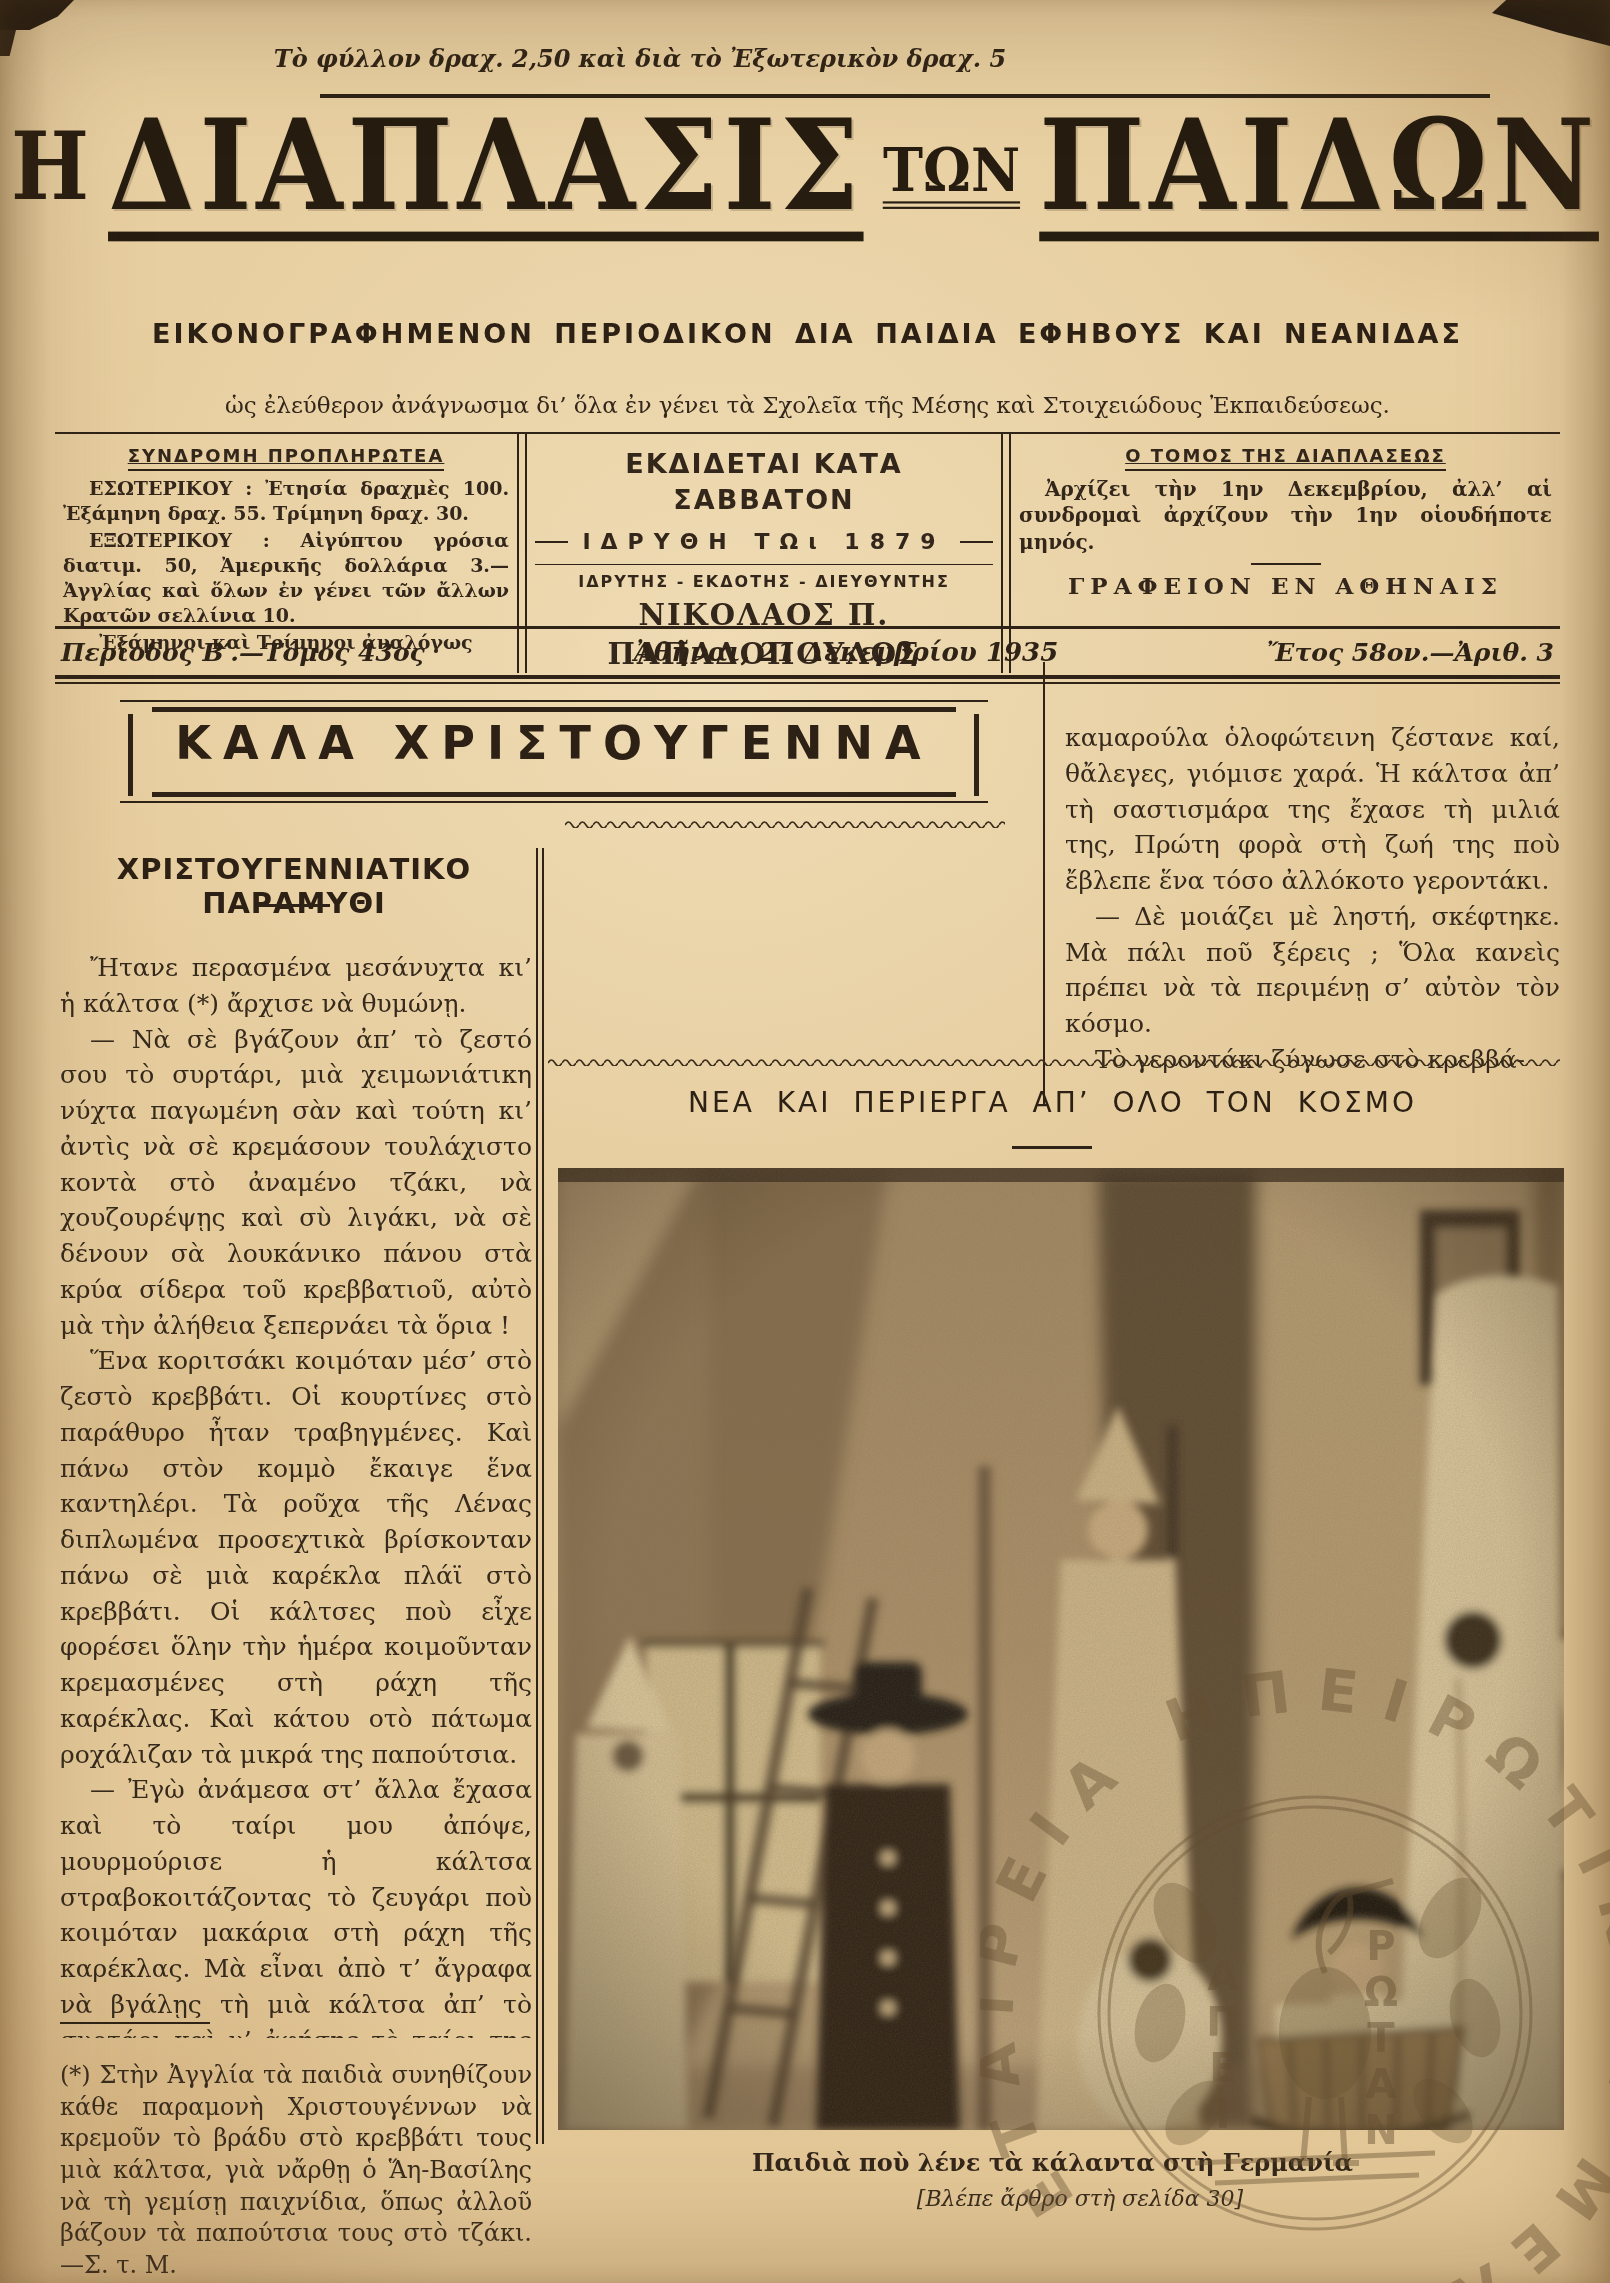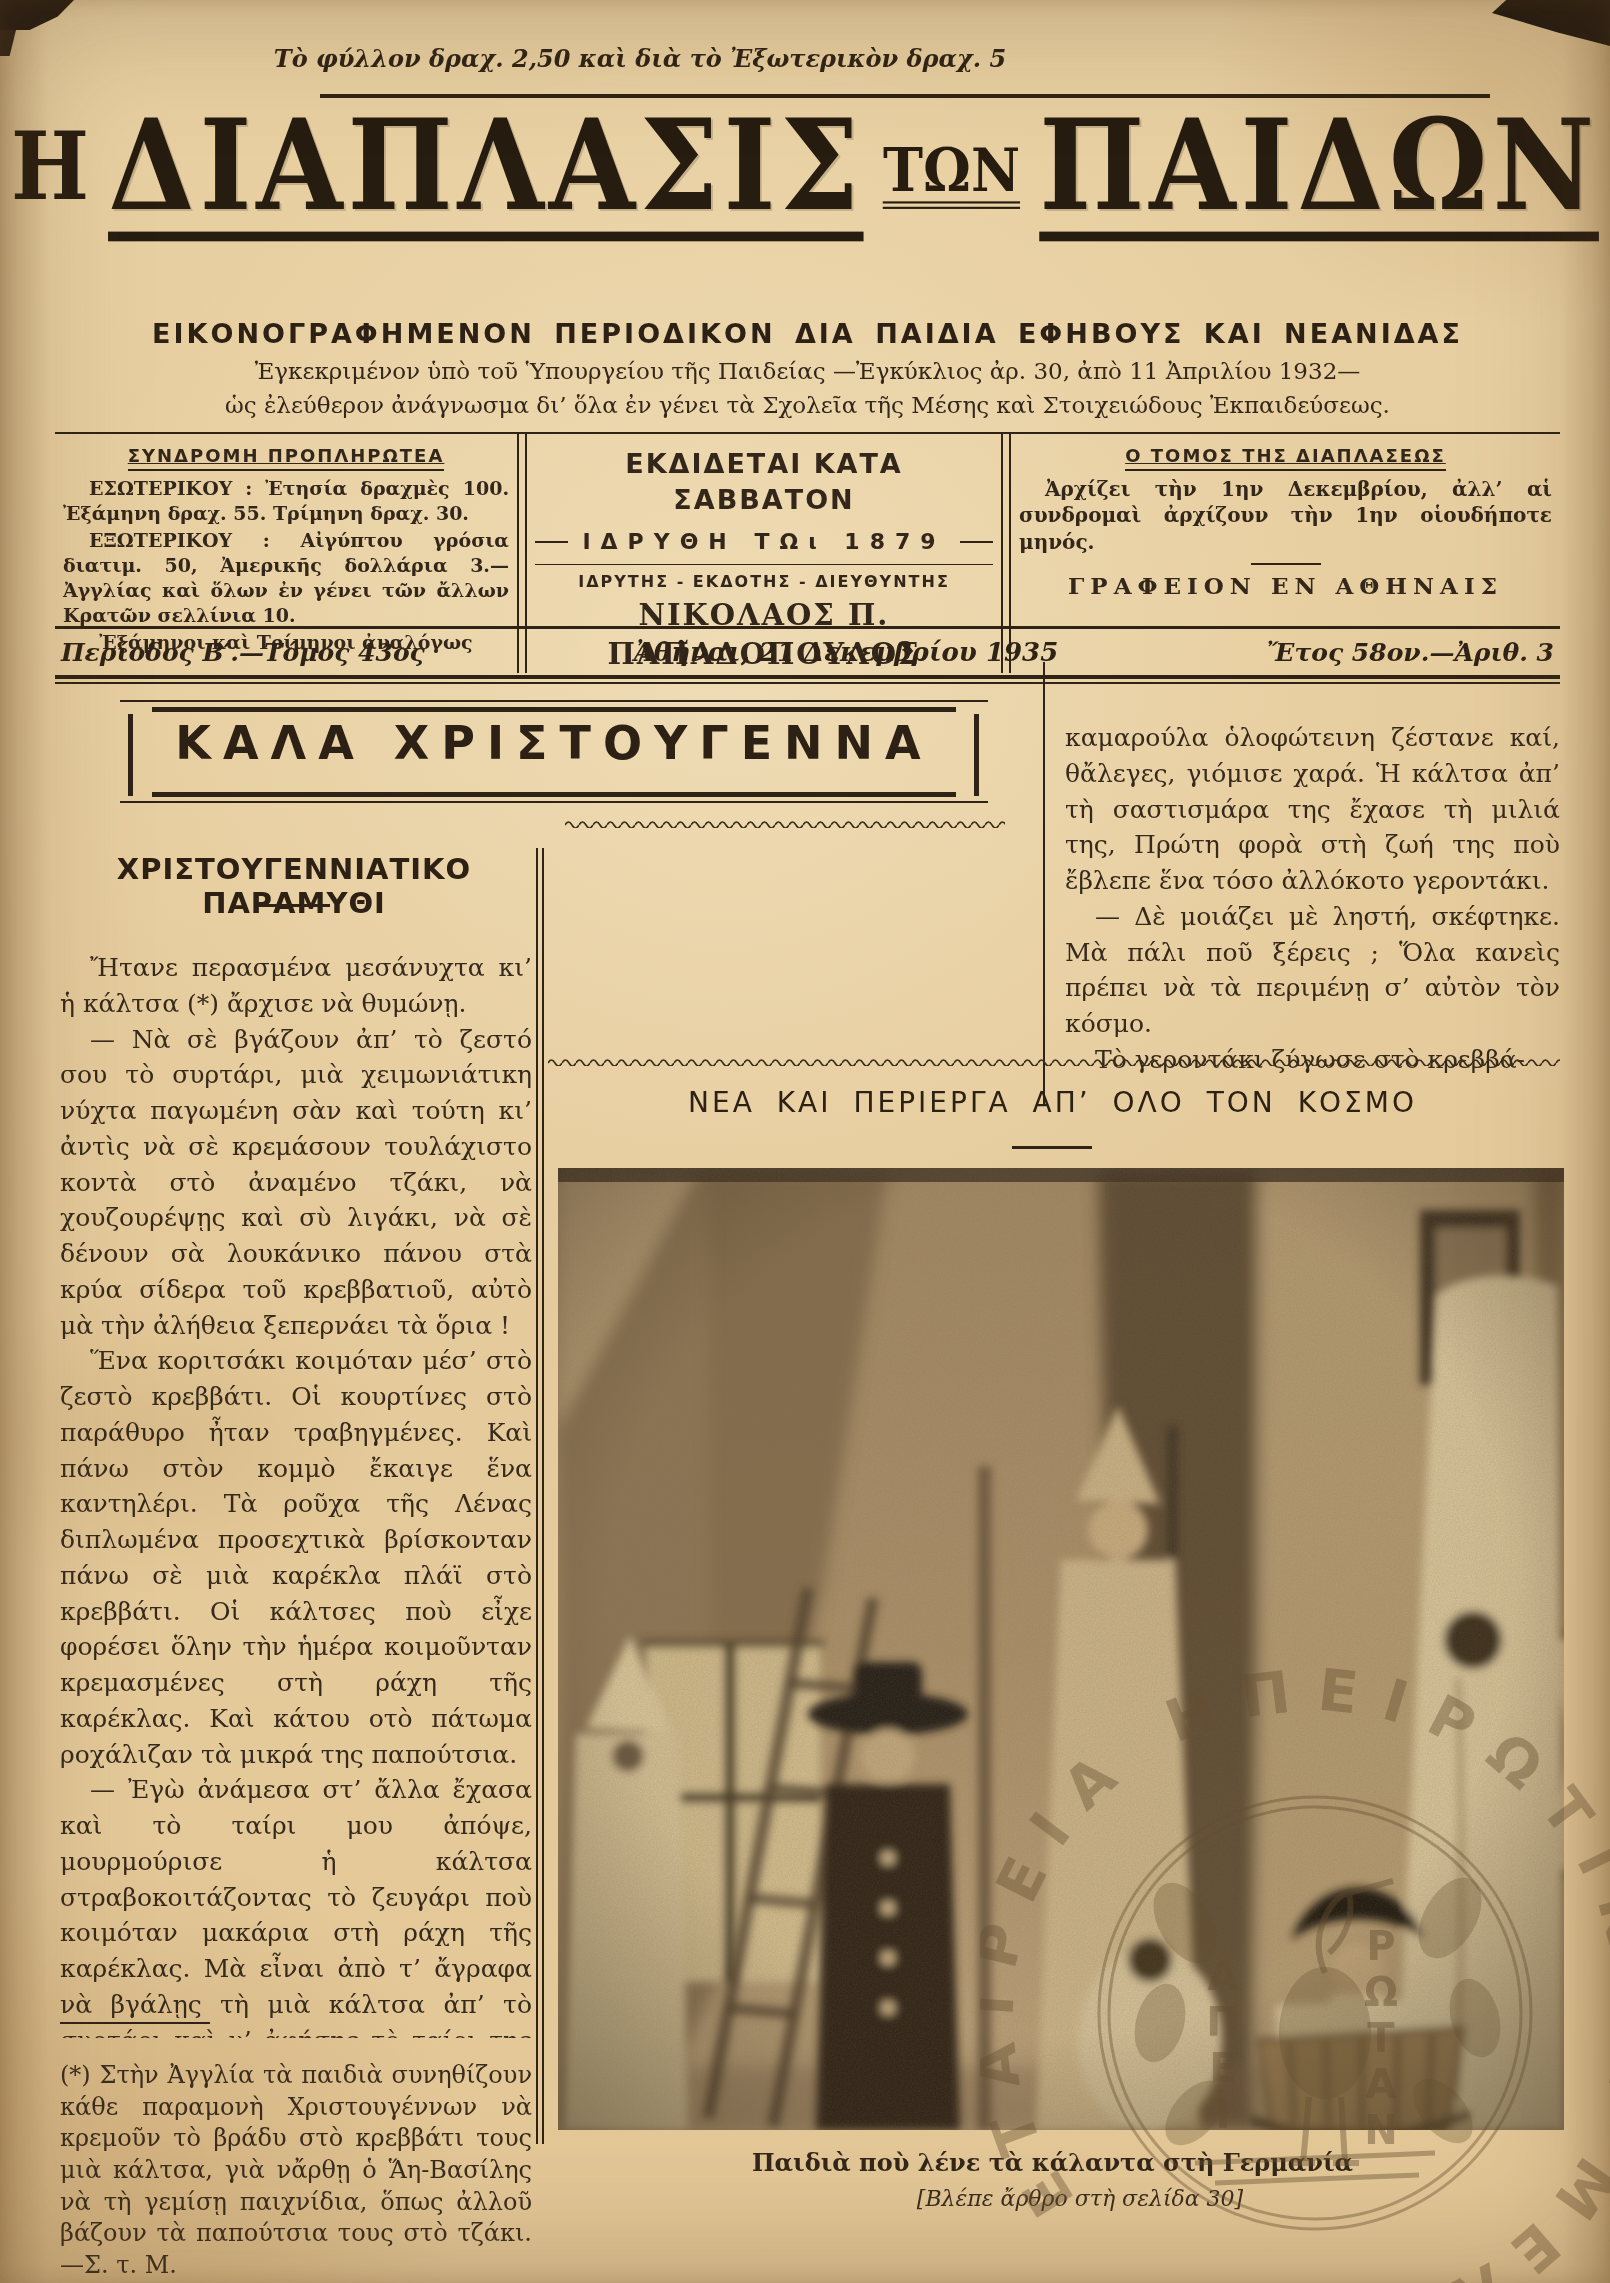--- a/index.html
+++ b/index.html
@@ -84,21 +84,20 @@
   <div class="abs rule" style="left:320px;top:94px;width:1170px;height:4px;"></div>
 
   <div id="masthead" class="abs">
     <span class="art">Η</span>
     <span class="big">ΔΙΑΠΛΑΣΙΣ</span>
     <span class="mid">ΤΩΝ</span>
     <span class="big">ΠΑΙΔΩΝ</span>
   </div>
 
   <div class="abs sans b ctr" style="left:55px;top:318px;width:1505px;font-size:27px;letter-spacing:3px;word-spacing:7px;color:#2c2114;">ΕΙΚΟΝΟΓΡΑΦΗΜΕΝΟΝ ΠΕΡΙΟΔΙΚΟΝ ΔΙΑ ΠΑΙΔΙΑ ΕΦΗΒΟΥΣ ΚΑΙ ΝΕΑΝΙΔΑΣ</div>
-  <div class="abs ctr" style="left:55px;top:358px;width:1505px;font-size:23px;">Ἐγκεκριμένον ὑπὸ τοῦ Ὑπουργείου τῆς Παιδείας —Ἐγκύκλιος ἀρ. 30, ἀπὸ 11 Ἀπριλίου 1932—</div>
   <div class="abs ctr" style="left:55px;top:392px;width:1505px;font-size:23px;">ὡς ἐλεύθερον ἀνάγνωσμα δι’ ὅλα ἐν γένει τὰ Σχολεῖα τῆς Μέσης καὶ Στοιχειώδους Ἐκπαιδεύσεως.</div>
 
   <div id="boxrow" class="abs">
     <div class="hbox">
       <div class="title sans"><span>ΣΥΝΔΡΟΜΗ ΠΡΟΠΛΗΡΩΤΕΑ</span></div>
       <p class="just">ΕΣΩΤΕΡΙΚΟΥ : Ἐτησία δραχμὲς 100. Ἐξάμηνη δραχ. 55. Τρίμηνη δραχ. 30.</p>
       <p class="just">ΕΞΩΤΕΡΙΚΟΥ : Αἰγύπτου γρόσια διατιμ. 50, Ἀμερικῆς δολλάρια 3.— Ἀγγλίας καὶ ὅλων ἐν γένει τῶν ἄλλων Κρατῶν σελλίνια 10.</p>
       <p class="ctr" style="text-indent:0;">Ἐξάμηνοι καὶ Τρίμηνοι ἀναλόγως</p>
     </div>
     <div class="vdouble"></div>

